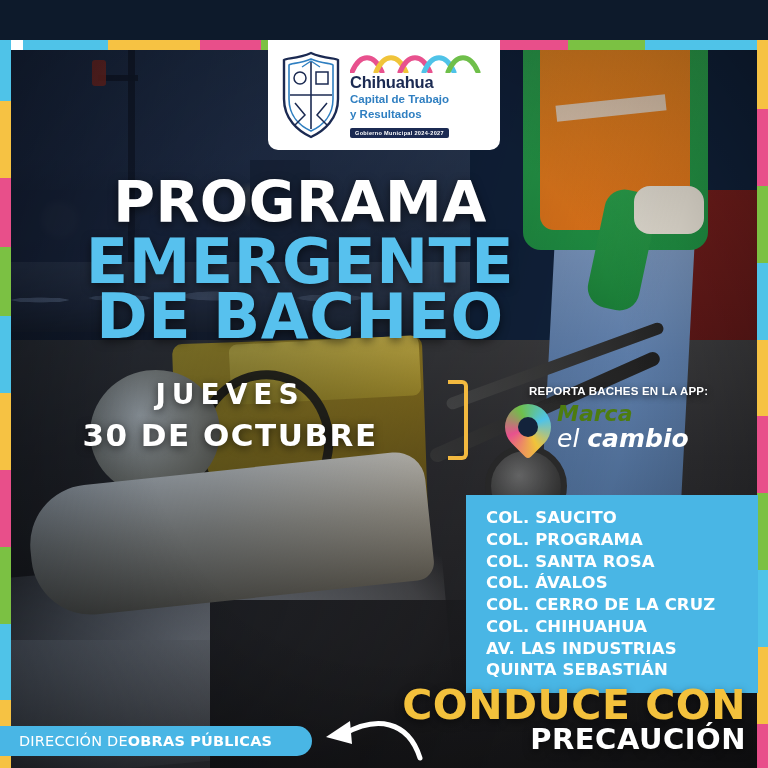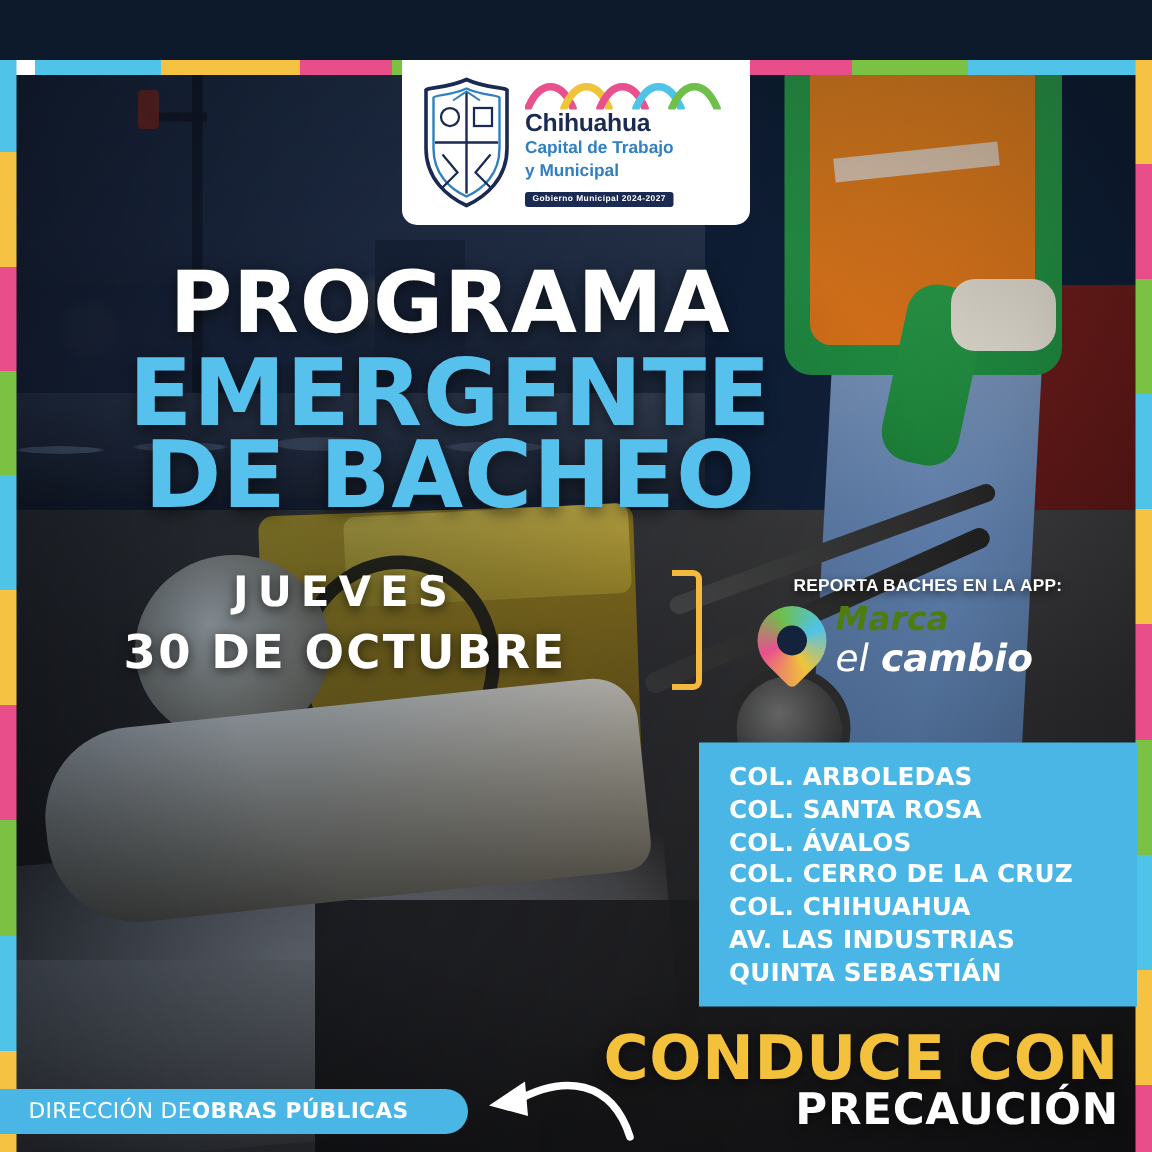--- a/index.html
+++ b/index.html
@@ -338,21 +338,21 @@
         <svg width="148" height="22" viewBox="0 0 148 22" aria-hidden="true">
           <path d="M2 21 C10 2 24 2 32 21" fill="none" stroke="#e8518e" stroke-width="5" stroke-linecap="round"></path>
           <path d="M26 21 C34 2 48 2 56 21" fill="none" stroke="#f0c43a" stroke-width="5" stroke-linecap="round"></path>
           <path d="M50 21 C58 2 72 2 80 21" fill="none" stroke="#e8518e" stroke-width="5" stroke-linecap="round"></path>
           <path d="M74 21 C82 2 96 2 104 21" fill="none" stroke="#4fc3e8" stroke-width="5" stroke-linecap="round"></path>
           <path d="M98 21 C106 2 120 2 128 21" fill="none" stroke="#6fbf4a" stroke-width="5" stroke-linecap="round"></path>
         </svg>
       </div>
       <div class="chw-title">Chihuahua</div>
       <div class="chw-sub">Capital de Trabajo</div>
-      <div class="chw-sub">y Municipal</div>
+      <div class="chw-sub">y Resultados</div>
       <div><span class="chw-gob">Gobierno Municipal 2024-2027</span></div>
     </div>
   </div>
 
   <div class="headline">
     <div class="h-white">PROGRAMA</div>
     <div class="h-blue">EMERGENTE</div>
     <div class="h-blue2">DE BACHEO</div>
   </div>
 
@@ -368,21 +368,22 @@
       <div class="pin"></div>
       <div class="app-text">
         <div class="app-t1">Marca</div>
         <div class="app-t2"><span class="light">el </span><span>cambio</span></div>
       </div>
     </div>
   </div>
 
   <div class="cols">
     <ul>
-      <li>COL. ARBOLEDAS</li>
+      <li>COL. SAUCITO</li>
+      <li>COL. PROGRAMA</li>
       <li>COL. SANTA ROSA</li>
       <li>COL. ÁVALOS</li>
       <li>COL. CERRO DE LA CRUZ</li>
       <li>COL. CHIHUAHUA</li>
       <li>AV. LAS INDUSTRIAS</li>
       <li>QUINTA SEBASTIÁN</li>
     </ul>
   </div>
 
   <div class="conduce">

